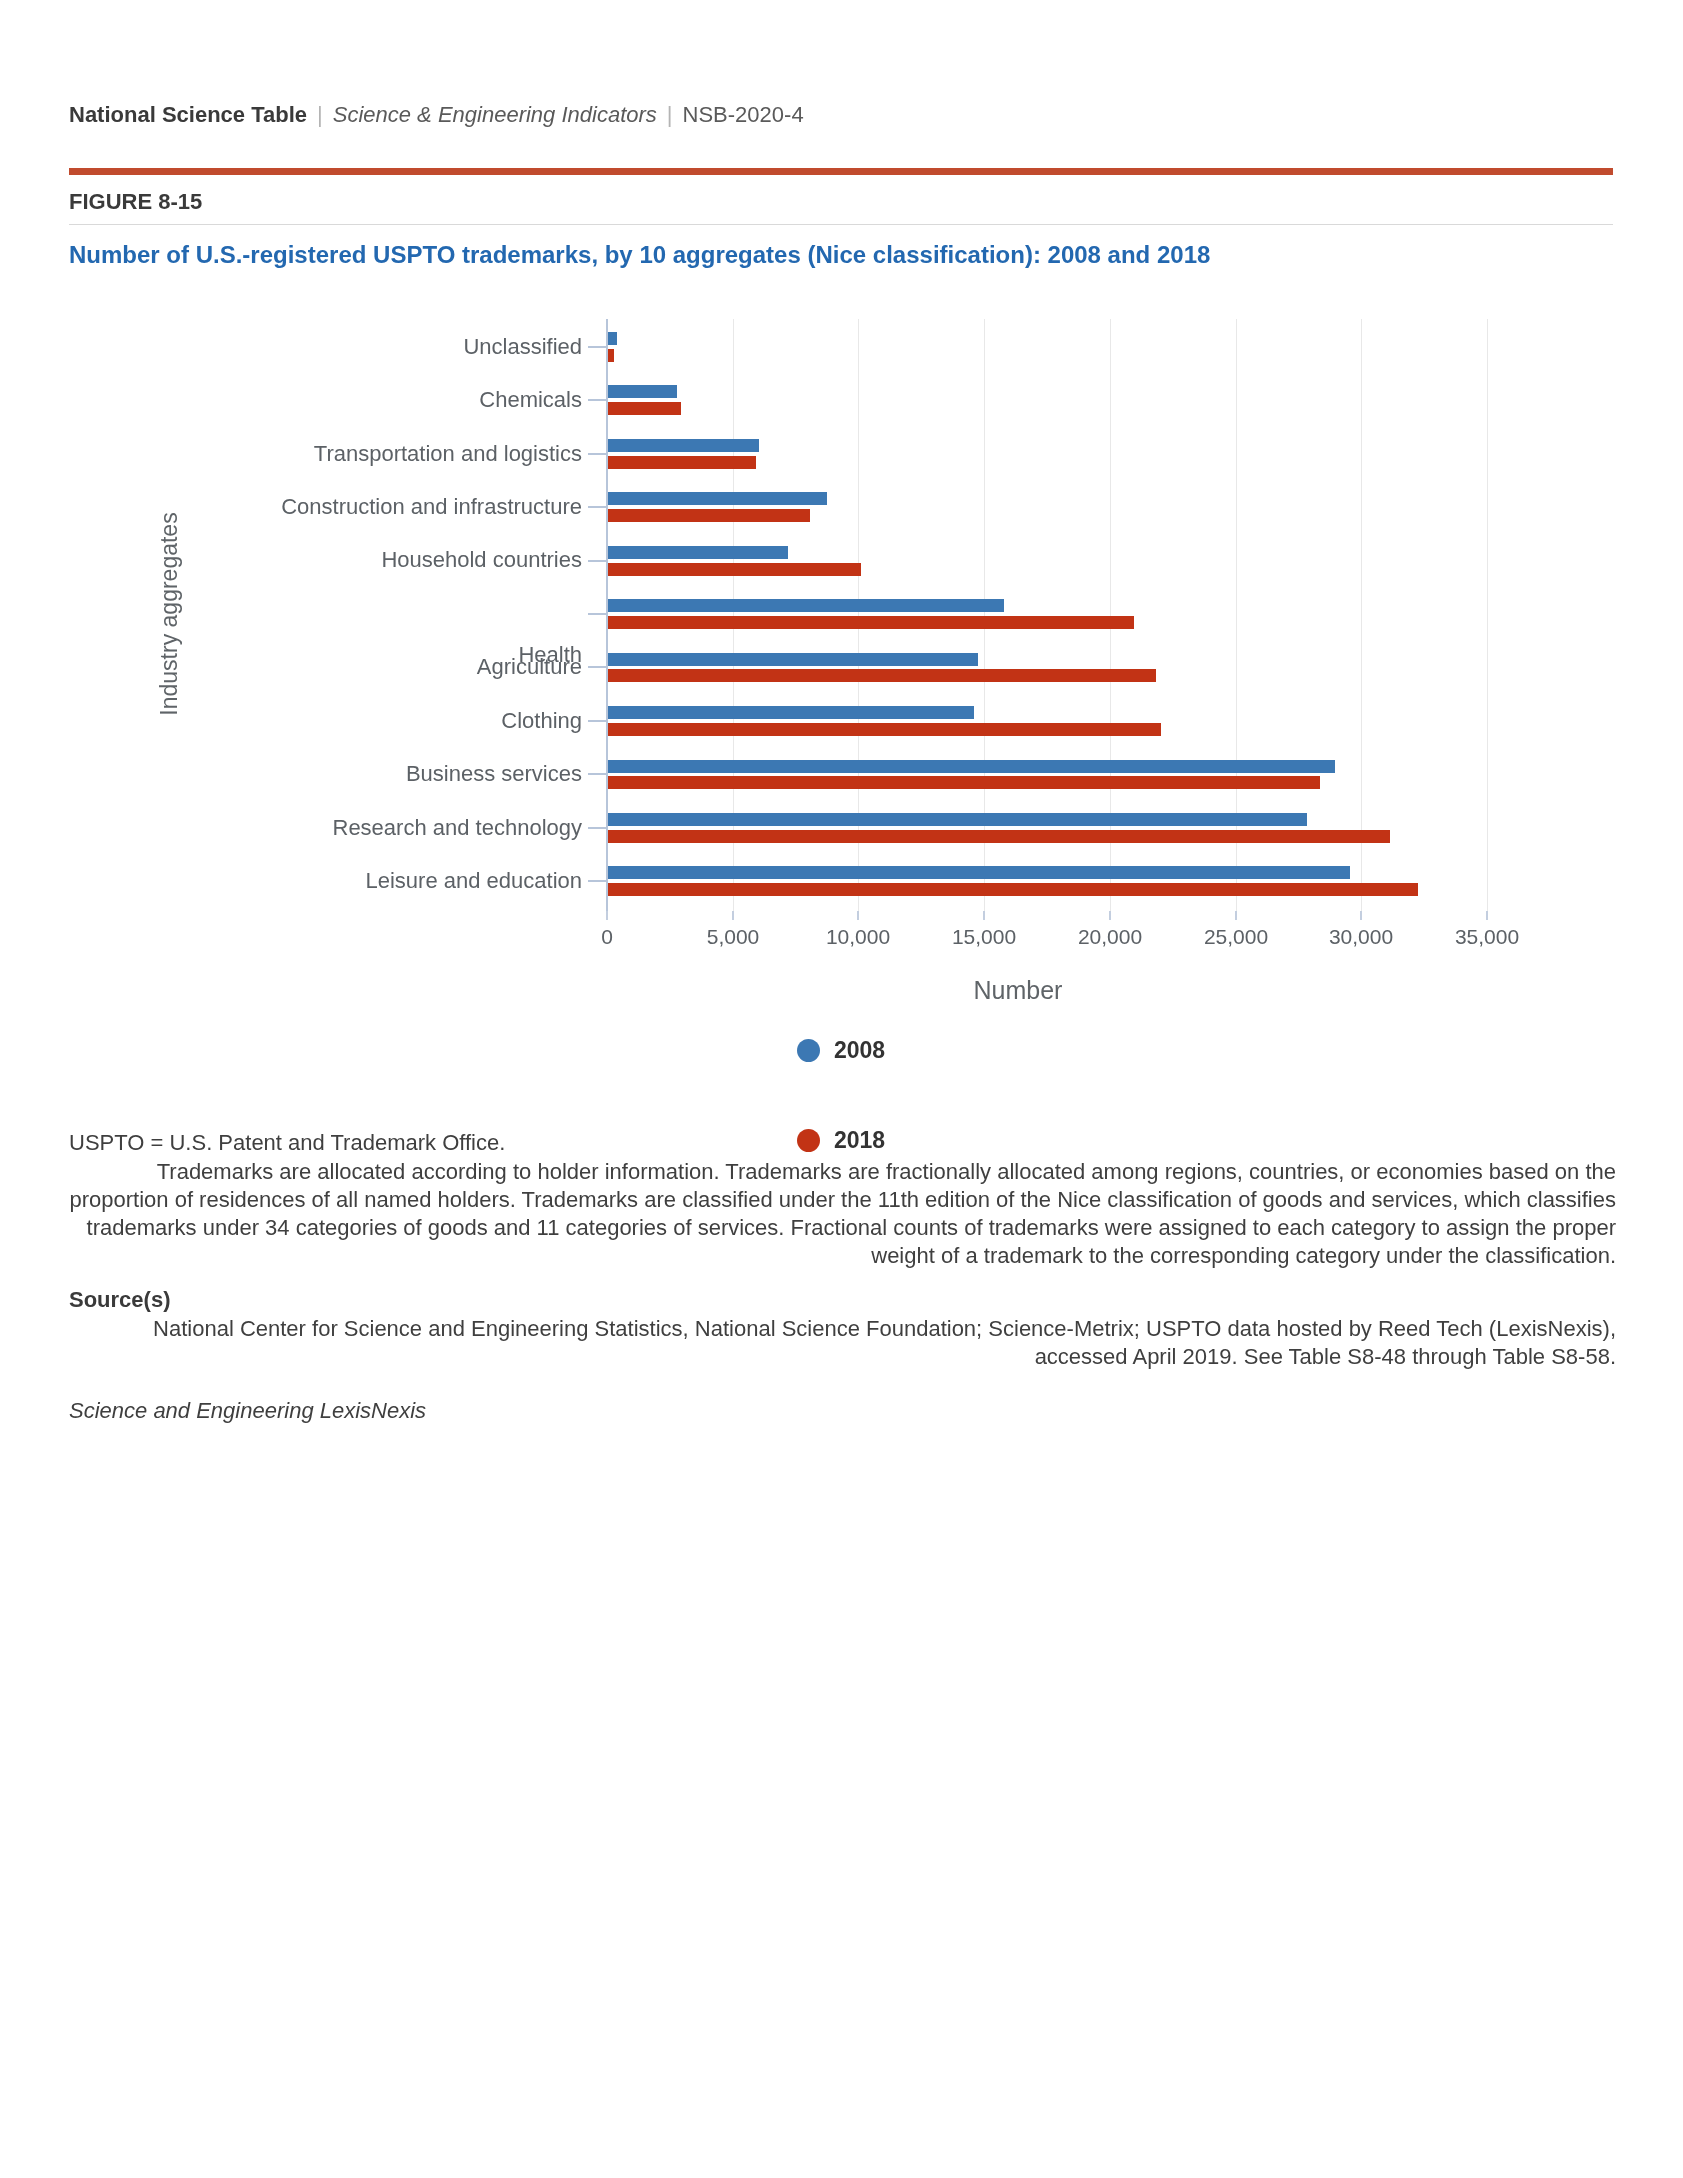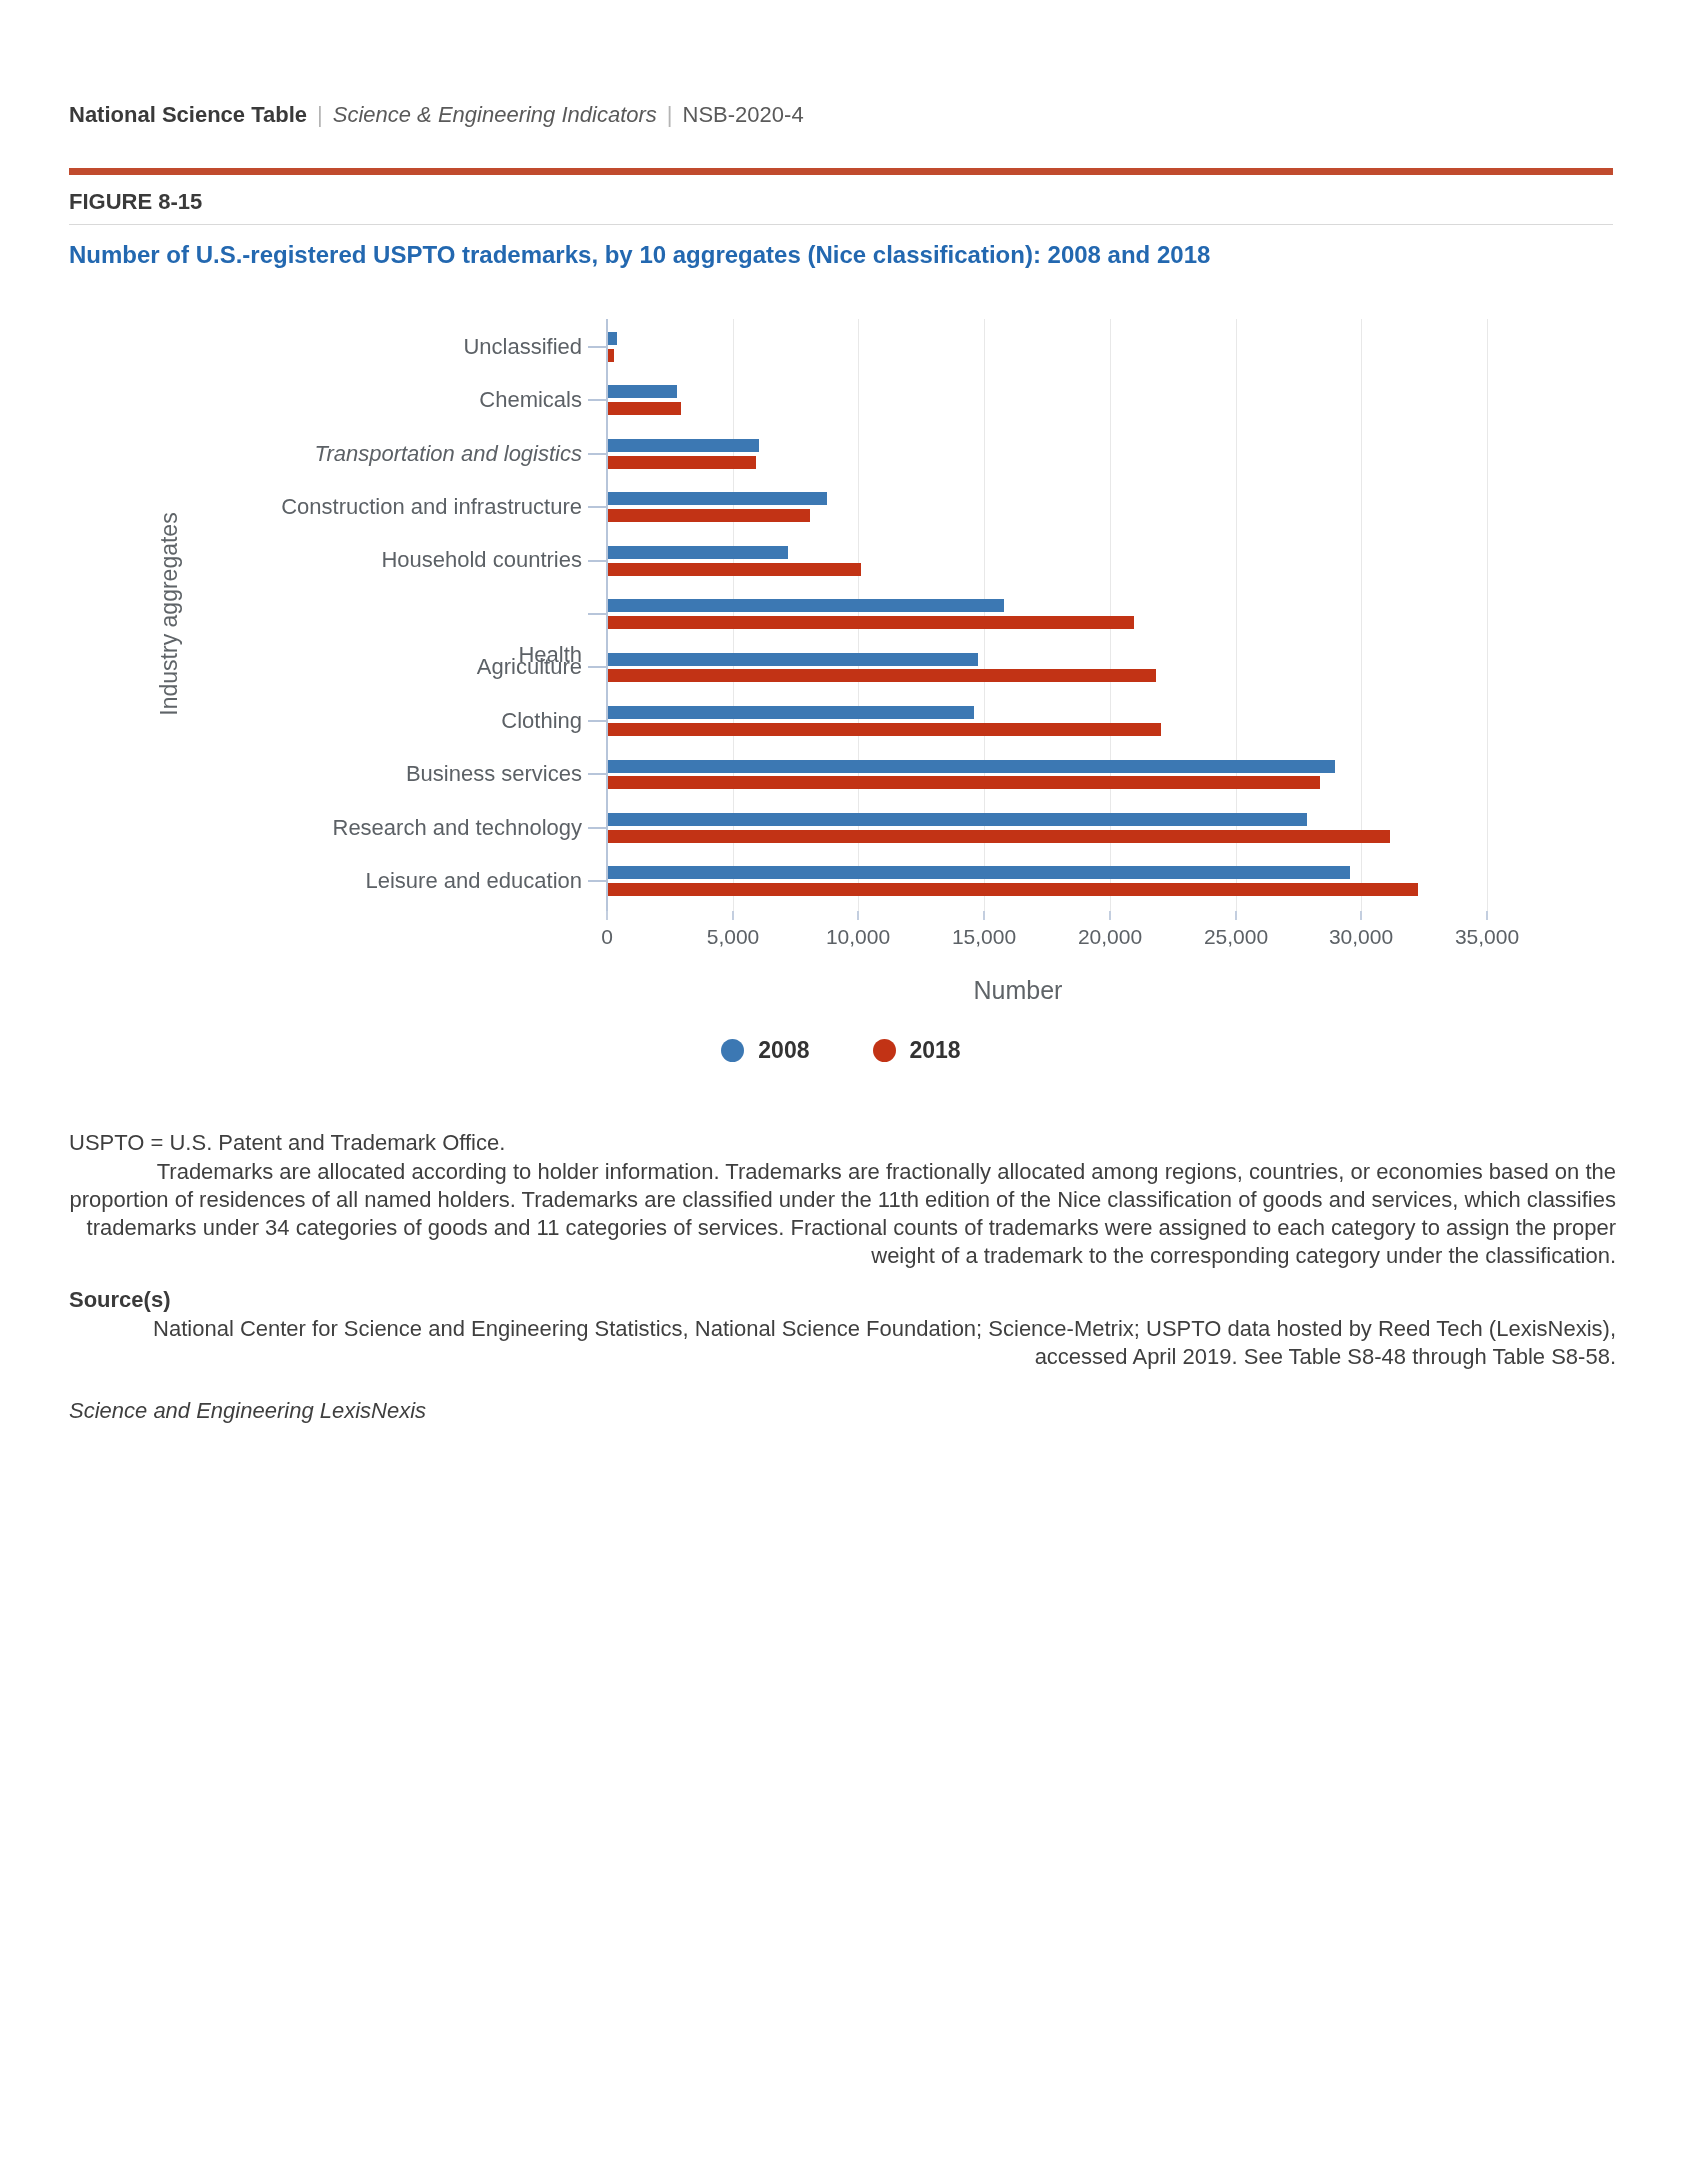--- a/index.html
+++ b/index.html
@@ -70,21 +70,21 @@
     position: absolute; top: 606px; transform: translateX(-50%);
     font-size: 21px; color: #5c6166; white-space: nowrap;
   }
   .bar { position: absolute; height: 13px; left: 1px; }
   .xlab {
     position: absolute; left: 578px; top: 976px; width: 880px;
     text-align: center; font-size: 25px; color: #5f6468;
   }
   .legend {
     position: absolute; left: 69px; top: 1037px; width: 1544px;
-    display: flex; justify-content: center; align-items: center; gap: 63px;
+    display: flex; justify-content: center; align-items: center; gap: 63px; flex-direction: column;
   }
   .legend-item { display: flex; align-items: center; gap: 14px; }
   .legend-dot { width: 23px; height: 23px; border-radius: 50%; }
   .legend-text { font-size: 23px; font-weight: bold; color: #333333; }
 
   
   .foot {
     position: absolute; left: 69px; top: 1129px; width: 1547px;
     font-size: 22px; line-height: 28px; color: #3f3f3f;
   }
@@ -108,21 +108,21 @@
 
   <div class="rule-gray"></div>
 
   <h1 class="fig-title">Number of U.S.-registered USPTO trademarks, by 10 aggregates (Nice classification): 2008 and 2018</h1>
 
   <div class="chart">
     <div class="ylab">Industry aggregates</div>
     <div class="cat-labels" id="cat-labels">
         <div class="cat-label" style="top: 333px;">Unclassified</div>
         <div class="cat-label" style="top: 386px;">Chemicals</div>
-        <div class="cat-label" style="top: 440px; font-style: italic;">Transportation and logistics</div>
+        <div class="cat-label" style="top: 440px;">Transportation and logistics</div>
         <div class="cat-label" style="top: 493px;">Construction and infrastructure</div>
         <div class="cat-label" style="top: 546px;">Household countries</div>
         <div class="cat-label" style="top: 600px; margin-top: 41px;">Health</div>
         <div class="cat-label" style="top: 653px;">Agriculture</div>
         <div class="cat-label" style="top: 707px;">Clothing</div>
         <div class="cat-label" style="top: 760px;">Business services</div>
         <div class="cat-label" style="top: 814px;">Research and technology</div>
         <div class="cat-label" style="top: 867px;">Leisure and education</div>
       </div>
     <div class="plot" id="plot">

